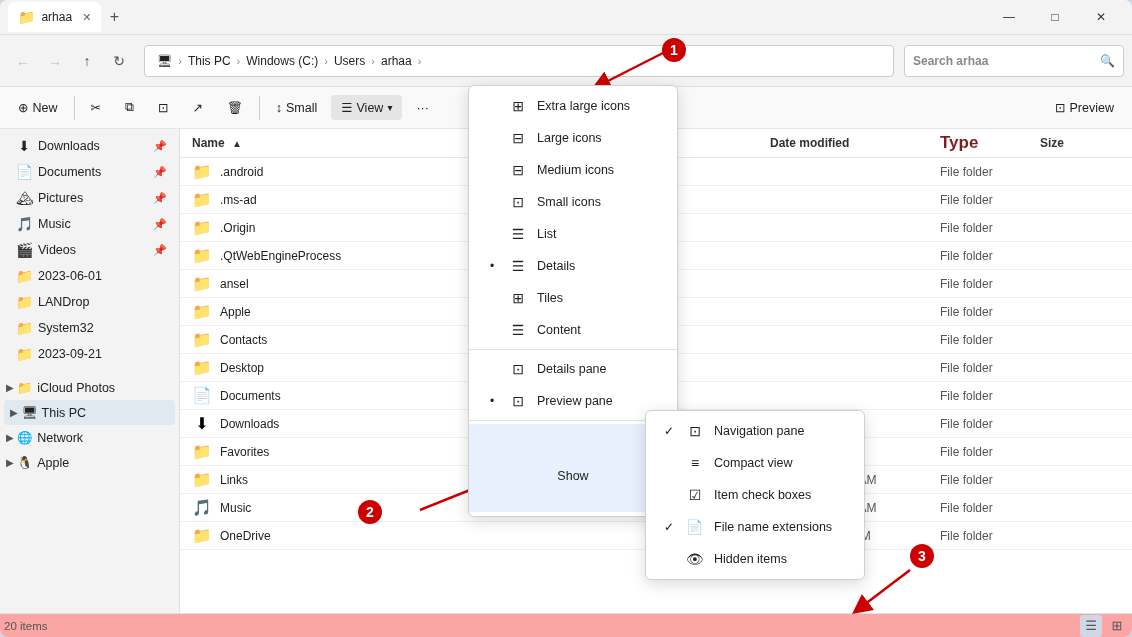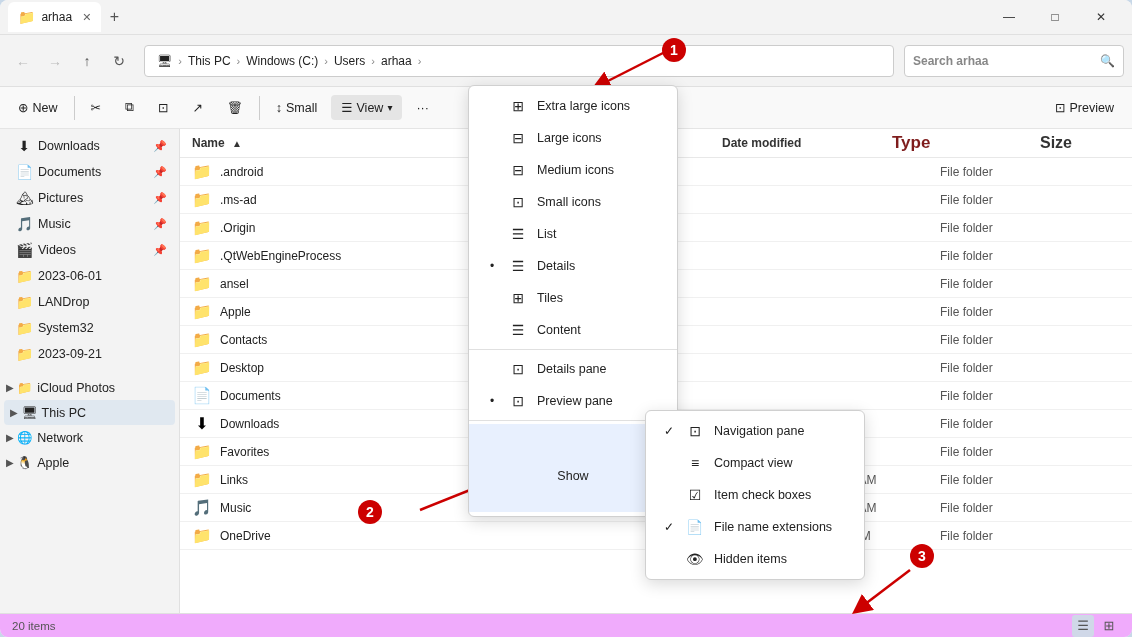--- a/index.html
+++ b/index.html
@@ -222,43 +222,43 @@
       padding: 4px 12px;
       border-bottom: 1px solid #e8e8e8;
       position: sticky;
       top: 0;
       background: #fff;
       z-index: 1;
     }
     .col-name { flex: 1; font-weight: 600; font-size: 12px; color: #333; }
     .col-date { width: 170px; font-weight: 600; font-size: 12px; color: #333; }
     .col-type { width: 100px; font-weight: 700; font-size: 17px; color: #7f1d1d; }
-    .col-size { width: 80px; font-weight: 600; font-size: 16px; color: #333; margin-left: 48px; }
+    .col-size { width: 80px; font-weight: 600; font-size: 12px; color: #333; }
 
     .file-row {
       display: flex;
       align-items: center;
       padding: 4px 12px;
       border-bottom: 1px solid #f0f0f0;
       cursor: pointer;
       font-size: 12px;
     }
     .file-icon { font-size: 16px; margin-right: 8px; width: 20px; text-align: center; }
     .file-name { flex: 1; color: #222; }
     .file-date { width: 170px; color: #555; }
     .file-type { width: 100px; color: #555; }
     .file-size { width: 80px; color: #555; }
 
     .status-bar {
       height: 24px;
-      background: #f0abfc;
+      background: #fca5a5;
       border-top: 1px solid #e0e0e0;
       display: flex;
       align-items: center;
-      padding: 0 12px;
+      padding: 0 4px;
       font-size: 11.5px;
       color: #555;
       flex-shrink: 0;
     }
     .status-bar-right {
       margin-left: auto;
       display: flex;
       gap: 4px;
     }
     .view-btn {

